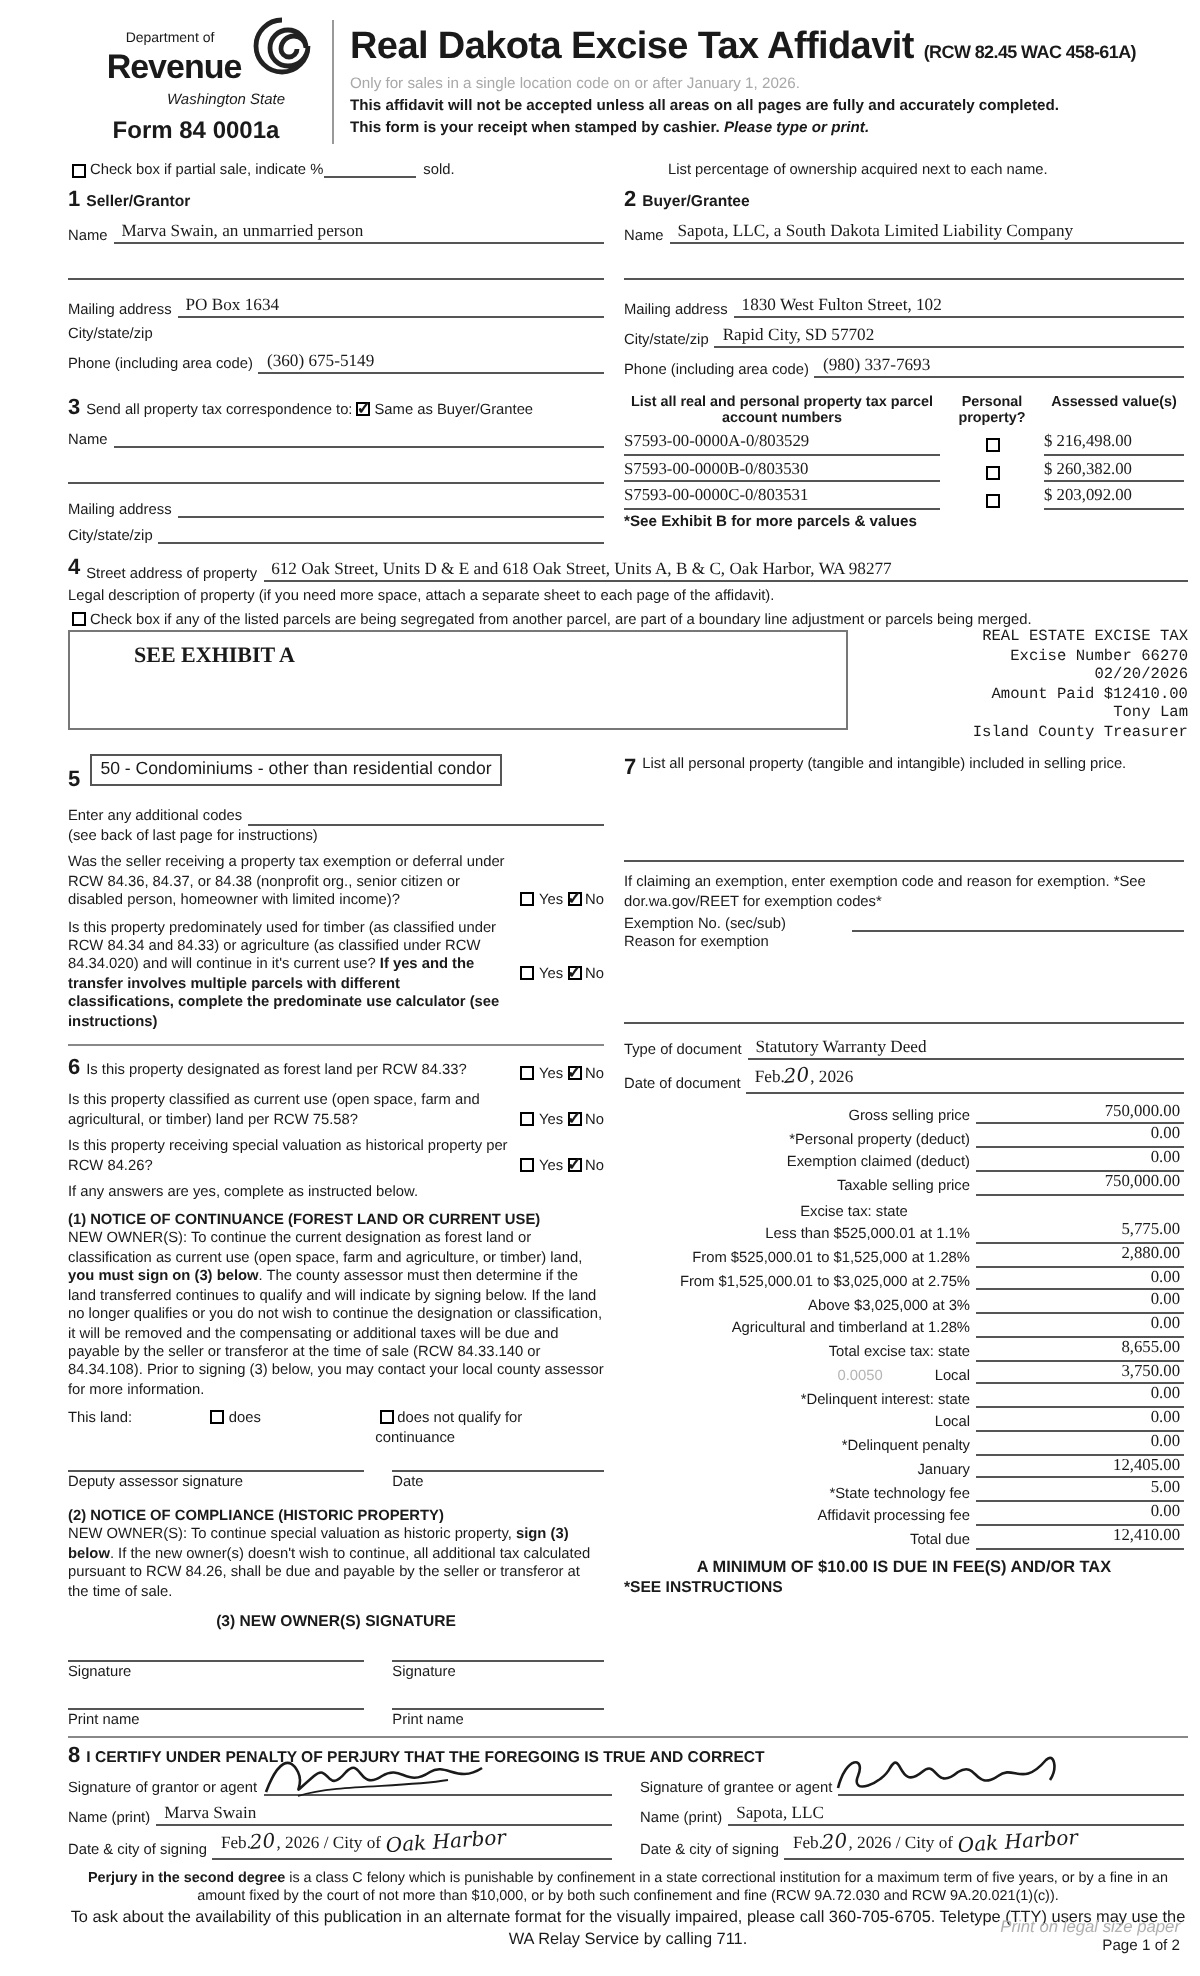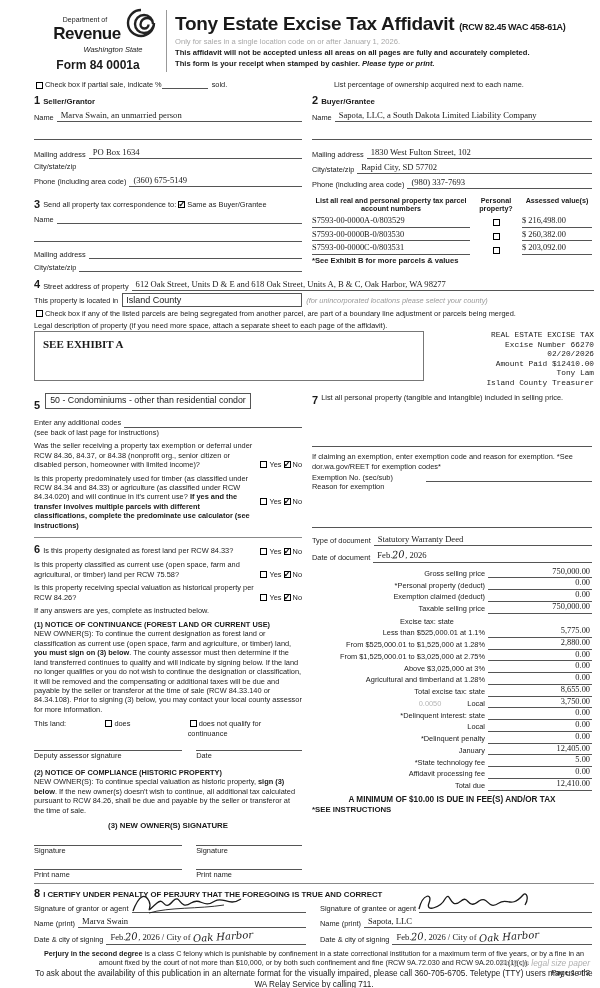--- a/index.html
+++ b/index.html
@@ -59,21 +59,21 @@
   .prow .pbox { width:52px; text-align:center; }
   .prow .pval { width:70px; border-bottom:1px solid #555; font-family:"Liberation Serif", serif; font-size:8.4px; }
   .seeb { font-weight:bold; font-size:7.6px; margin-top:1px; }
 
   
   .sec4 { margin-top:5px; }
   .located-row { display:flex; align-items:center; margin-top:2px; }
   .county-box { border:1px solid #555; width:180px; height:14px; font-family:"Liberation Sans",sans-serif; font-size:9px; padding:1px 3px; margin:0 4px; }
   .exhibit-row { display:flex; margin-top:1px; }
   .exhibit-box { width:390px; height:50px; border:1px solid #777; padding:5px 8px; }
-  .exhibit-box .ex { font-family:"Liberation Serif", serif; font-weight:bold; font-size:11px; }
+  .exhibit-box .ex { font-family:"Liberation Serif", serif; font-weight:bold; font-size:11px;margin-left:24px; }
   .stamp { flex:1; text-align:right; font-family:"Liberation Mono", monospace; font-size:7.8px; line-height:1.22; padding-top:0px; }
 
   
   .codebox { border:1px solid #555; display:inline-block; font-size:8.8px; padding:1px 4px; max-width:225px; white-space:nowrap; overflow:hidden; }
   .q { display:flex; margin-top:4px; }
   .q .qt { flex:1; padding-right:4px; }
   .yn { white-space:nowrap; align-self:flex-end; }
   .notice { margin-top:4px; }
   .landrow { display:flex; margin-top:5px; }
   .sigrow { display:flex; margin-top:12px; }
@@ -120,21 +120,21 @@
           <svg width="30" height="30" viewBox="0 0 30 30">
               <path d="M15 2 a13 13 0 1 0 13 13 a10 10 0 0 1 -10 10 a9 9 0 1 1 9 -9 a6 6 0 0 0 -6 -6 a6.5 6.5 0 0 0 -6.5 6.5 a4 4 0 0 0 8 0" fill="none" stroke="#222" stroke-width="2.4"></path>
             </svg>
         </span>
       </div>
       <div class="wa">Washington State</div>
       <div class="formno">Form 84 0001a</div>
     </div>
     <div class="hdr-div"></div>
     <div class="hdr-main">
-      <div class="title"><span>Tony Estate Excise Tax Affidavit</span> <span class="rcw">(RCW 82.45 WAC 458-61A)</span></div>
+      <div class="title"><span>Real Dakota Excise Tax Affidavit</span> <span class="rcw">(RCW 82.45 WAC 458-61A)</span></div>
       <div class="hnote g">Only for sales in a single location code on or after January 1, 2026.</div>
       <div class="hnote b">This affidavit will not be accepted unless all areas on all pages are fully and accurately completed.</div>
       <div class="hnote b"><span>This form is your receipt when stamped by cashier.</span> <span class="italic">Please type or print.</span></div>
     </div>
   </div>
 
   <div class="partial-row">
     <div class="partial-left">
       <span class="cb"></span>
       <span>Check box if partial sale, indicate %</span>
@@ -240,27 +240,22 @@
       <div class="seeb">*See Exhibit B for more parcels &amp; values</div>
     </div>
   </div>
 
   <div class="sec4">
     <div class="frow" style="margin-top:0">
         <span class="secno">4</span>
         <span class="lab">Street address of property</span>
         <span class="fill v">612 Oak Street, Units D &amp; E and 618 Oak Street, Units A, B &amp; C, Oak Harbor, WA 98277</span>
       </div>
-    <div class="located-row">
-      <span>This property is located in</span>
-      <span class="county-box">Island County</span>
-      <span class="gray italic">(for unincorporated locations please select your county)</span>
-    </div>
+    <div style="margin-top:2px">Legal description of property (if you need more space, attach a separate sheet to each page of the affidavit).</div>
     <div style="margin-top:2px"><span class="cb"></span><span>Check box if any of the listed parcels are being segregated from another parcel, are part of a boundary line adjustment or parcels being merged.</span></div>
-    <div style="margin-top:2px">Legal description of property (if you need more space, attach a separate sheet to each page of the affidavit).</div>
     <div class="exhibit-row">
       <div class="exhibit-box">
         <span class="ex">SEE EXHIBIT A</span>
       </div>
       <div class="stamp">
         <div>REAL ESTATE EXCISE TAX</div>
         <div>Excise Number 66270</div>
         <div>02/20/2026</div>
         <div>Amount Paid $12410.00</div>
         <div>Tony Lam</div>

